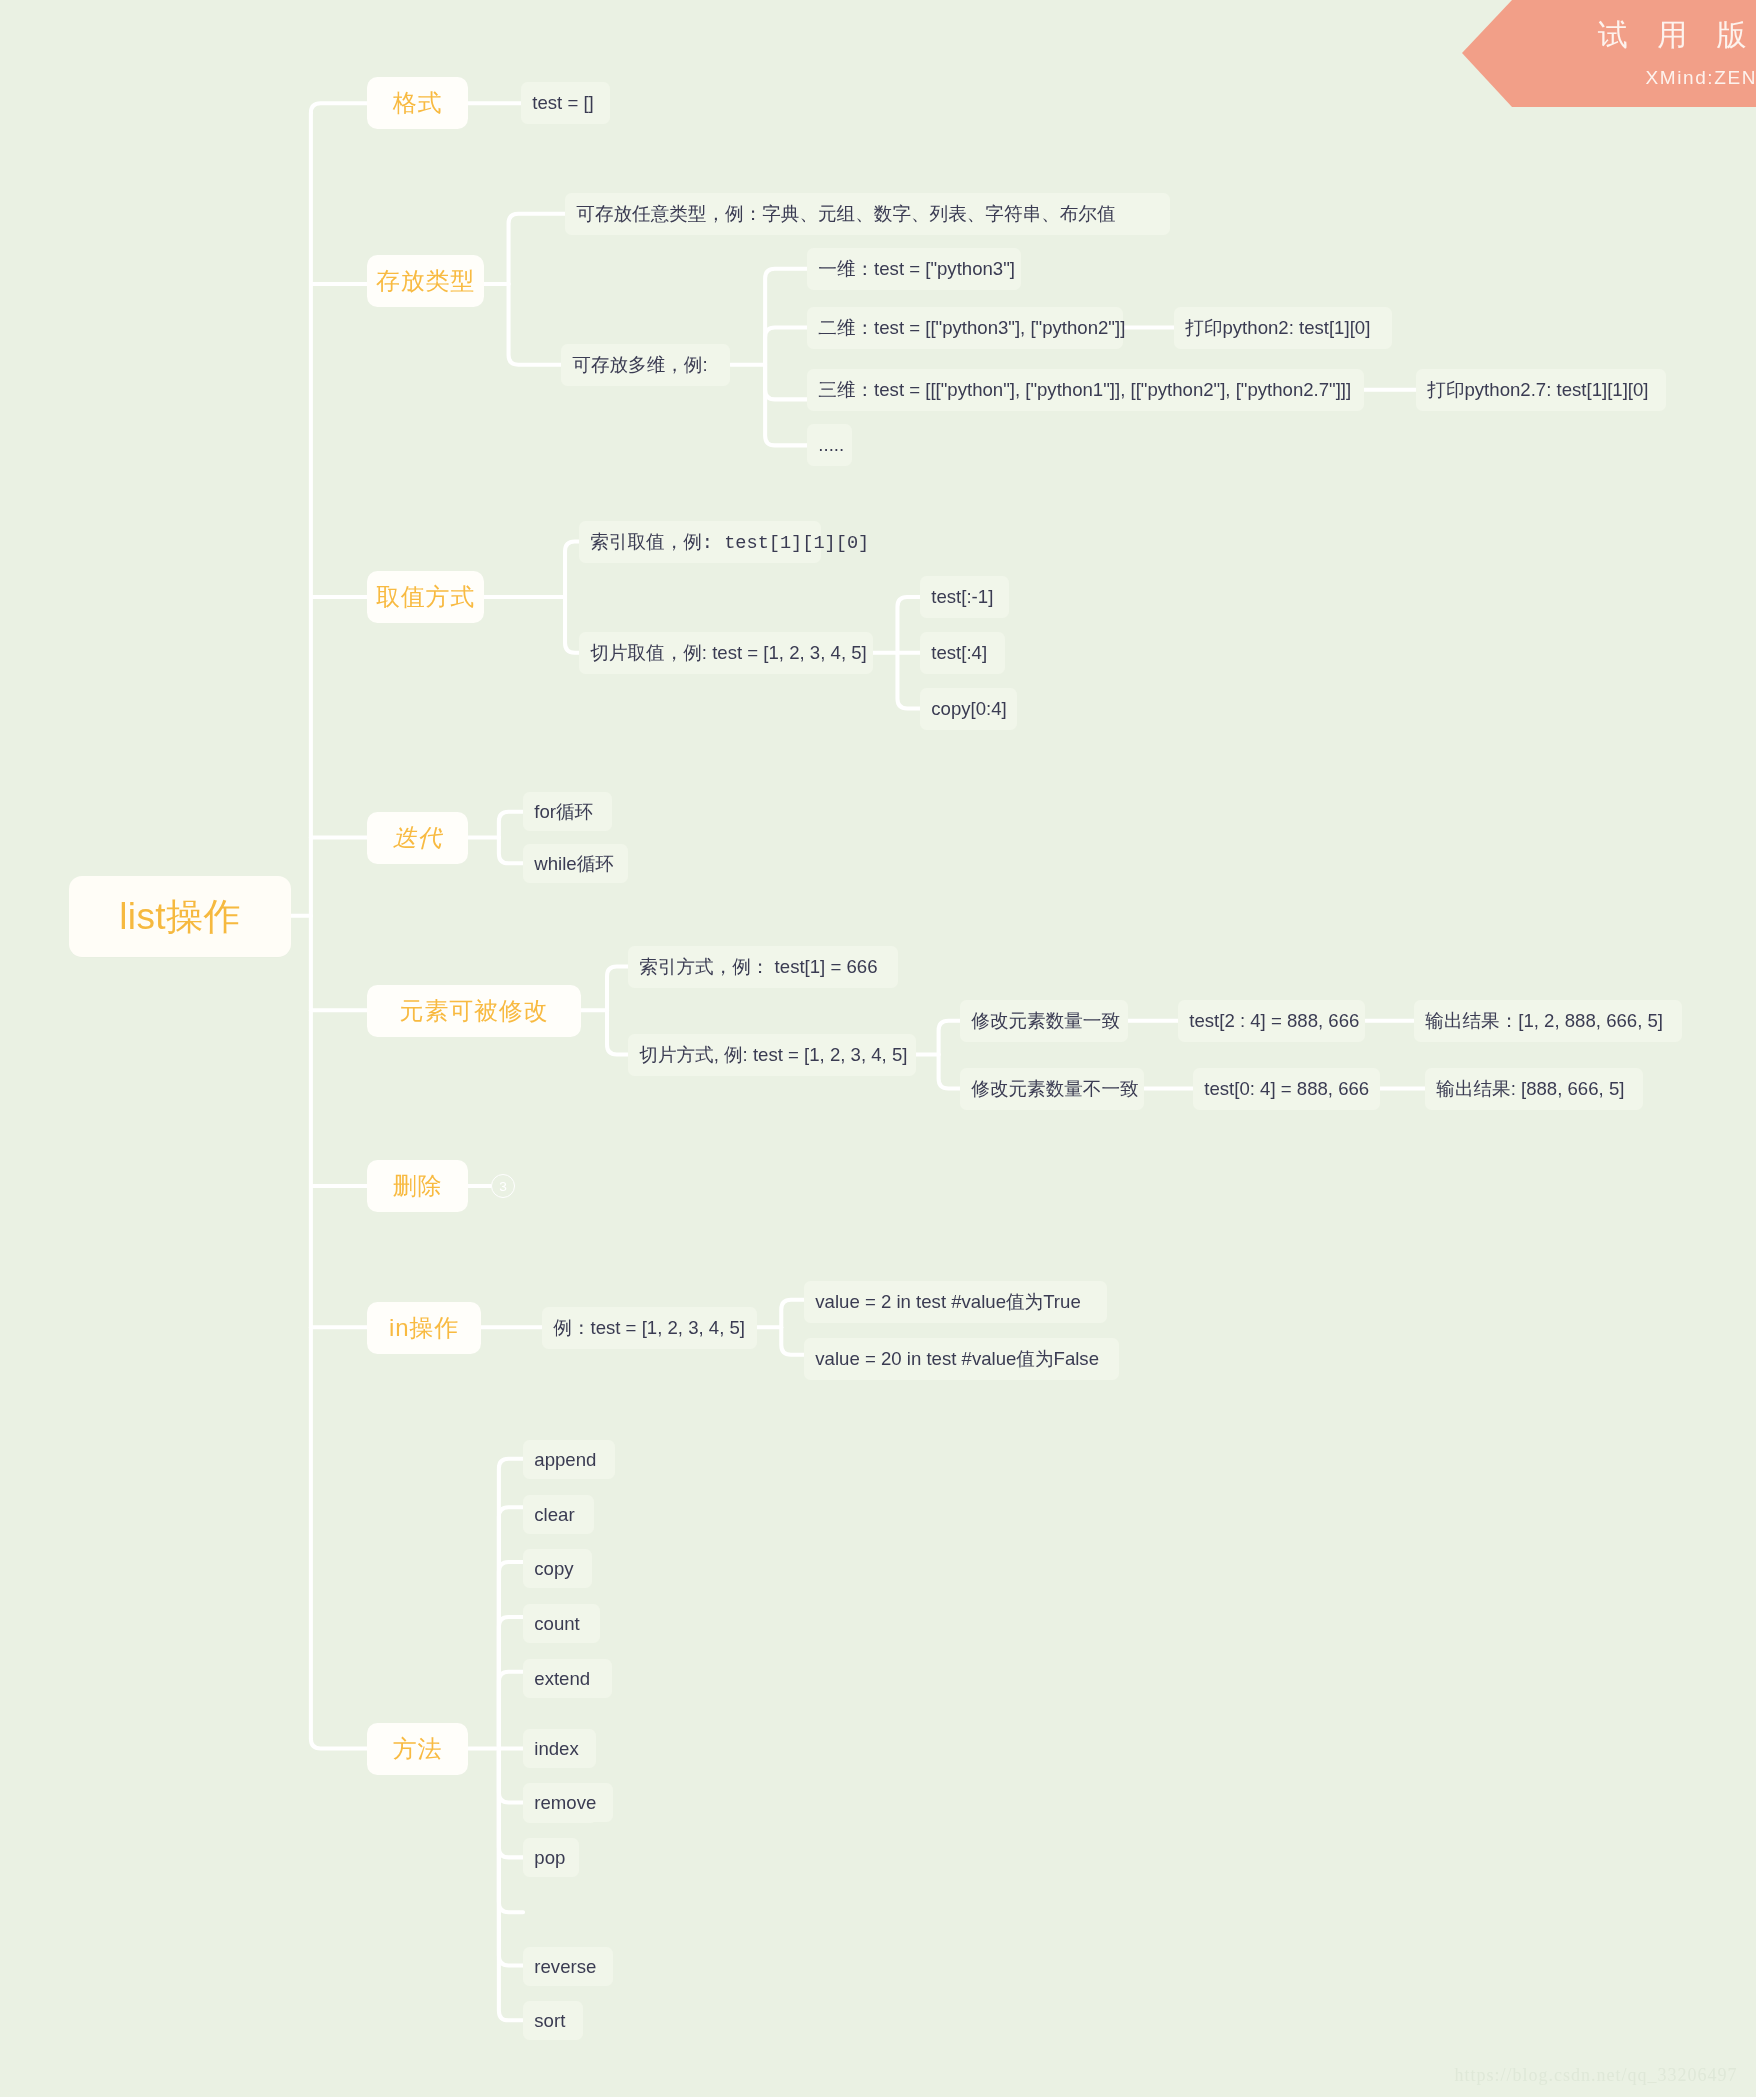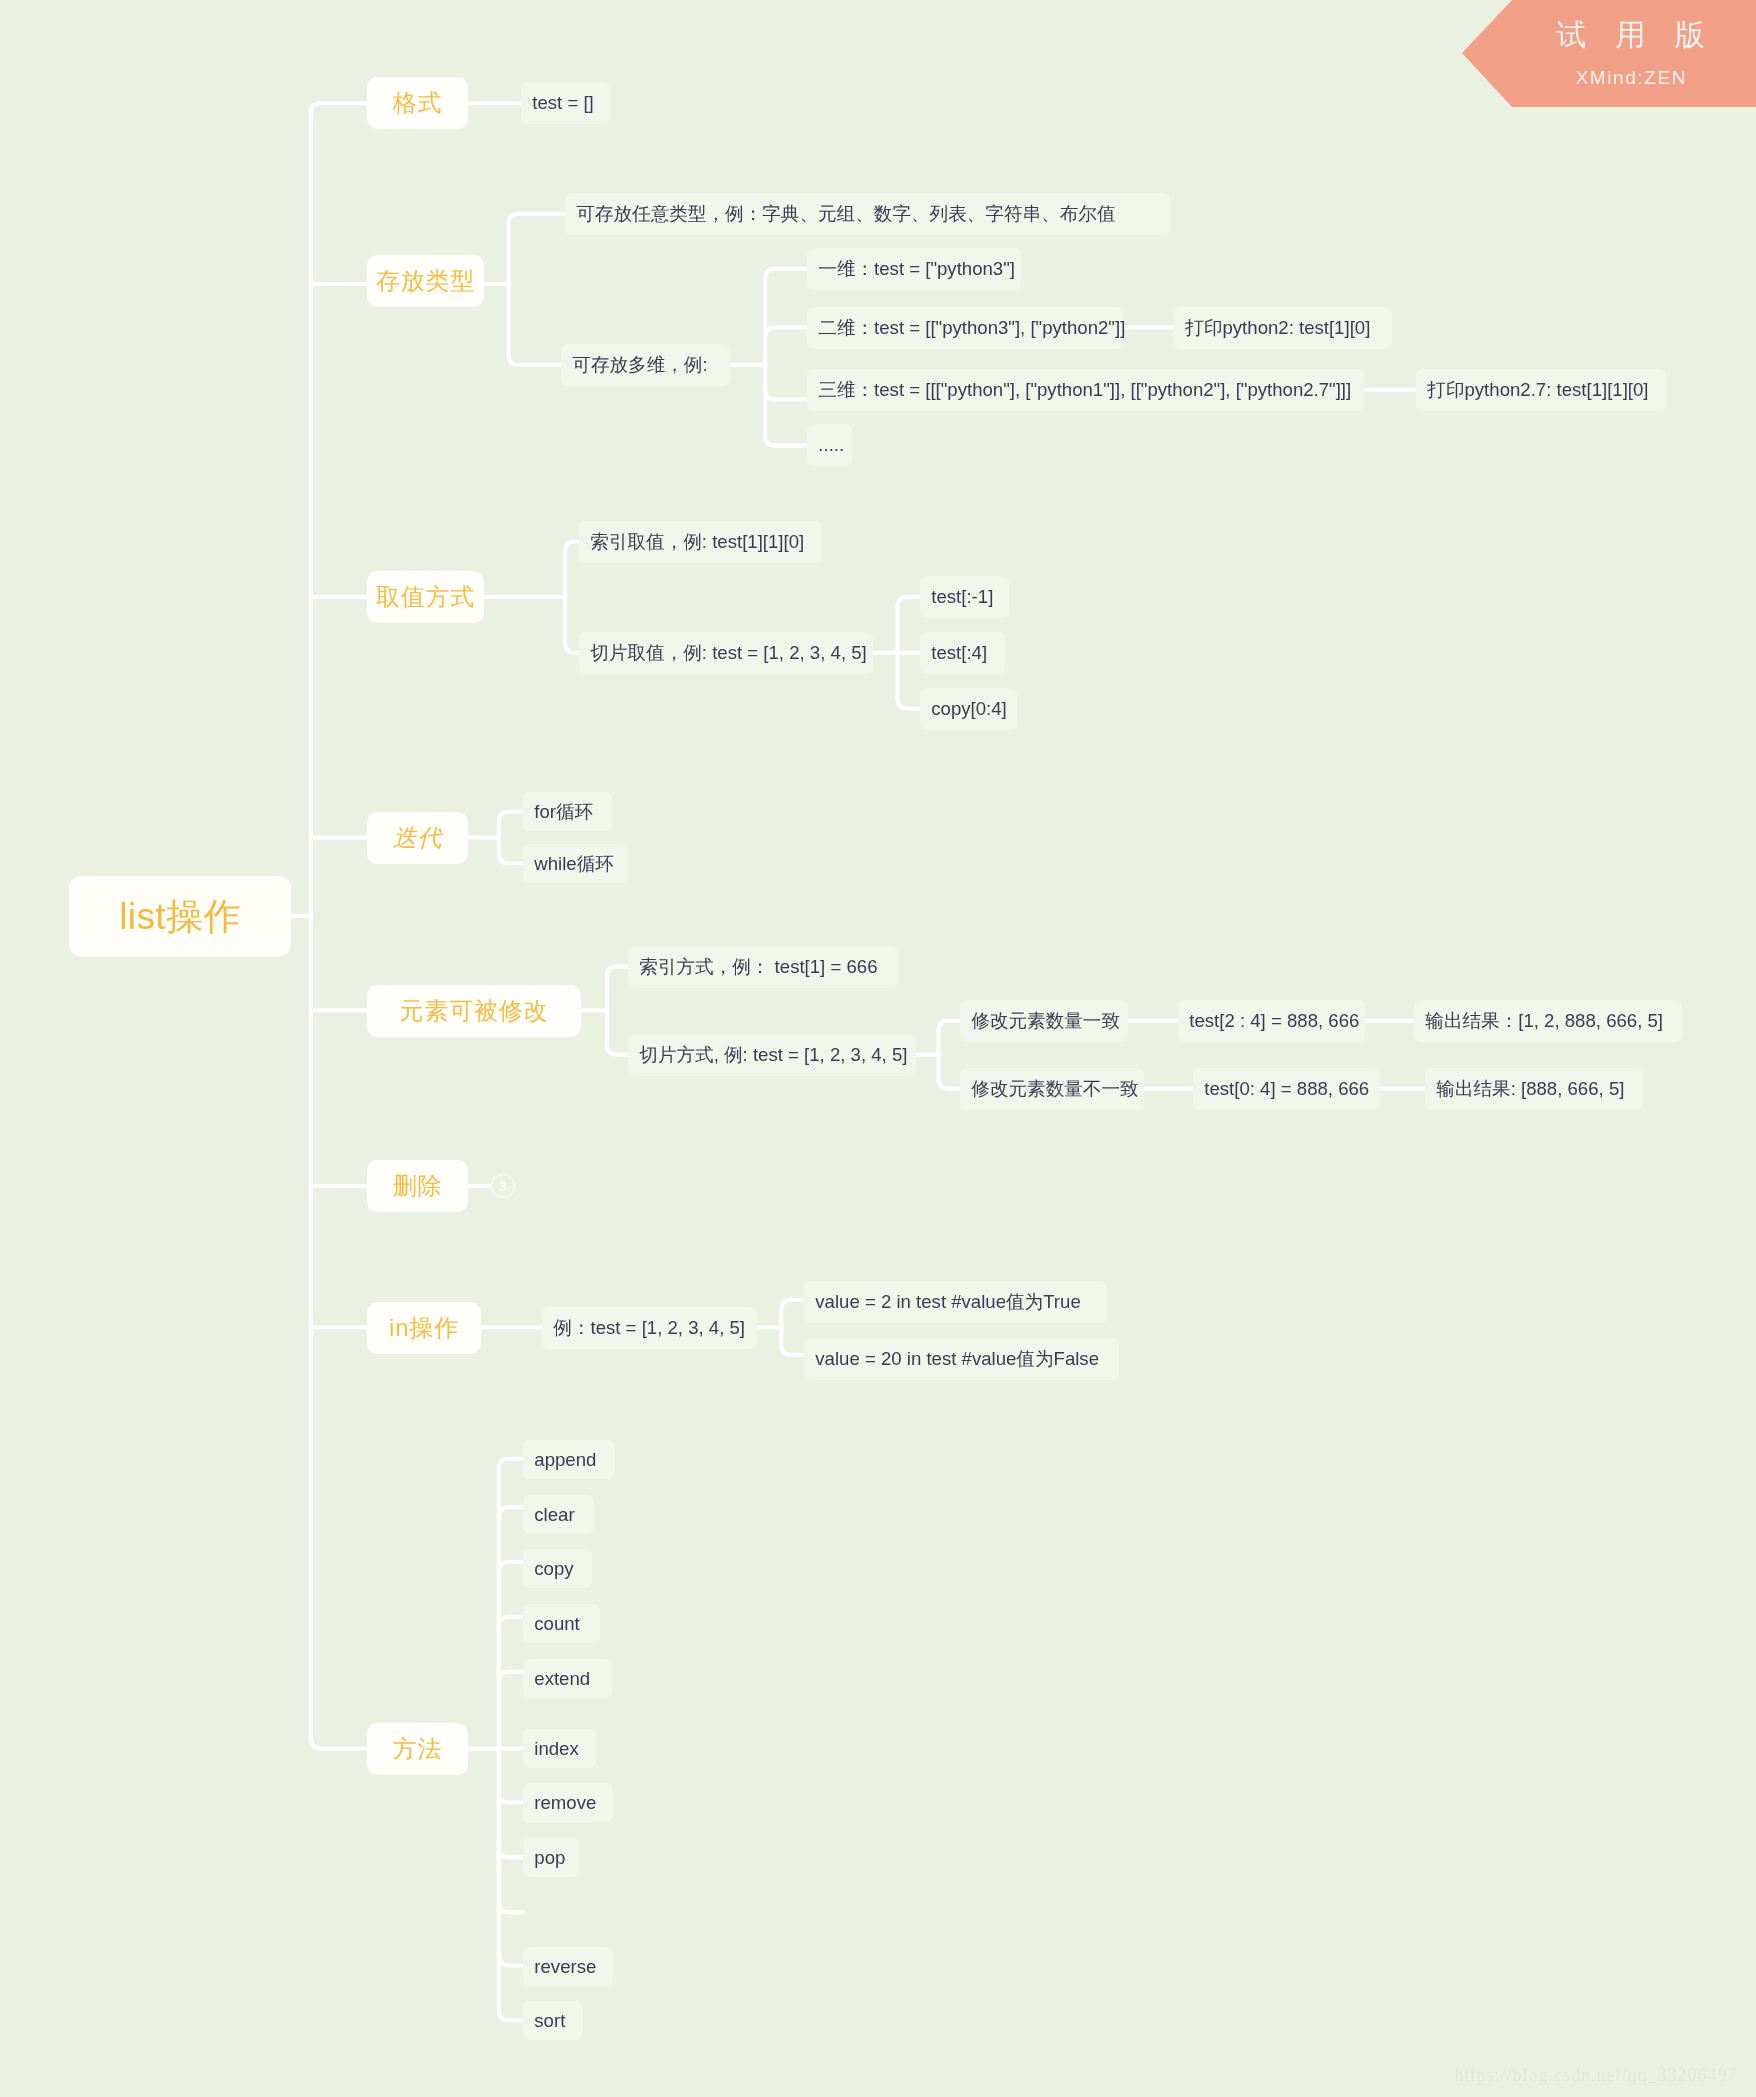--- a/index.html
+++ b/index.html
@@ -74,21 +74,21 @@
   
   .trial-badge {
     position: absolute;
     top: 0; right: 0;
     width: 295px; height: 107px;
     background: #f29f88;
     clip-path: polygon(50px 0, 295px 0, 295px 107px, 50px 107px, 0 53px);
     color: #fdf3ee;
     display: flex;
     flex-direction: column;
-    align-items: center;
+    align-items: flex-end;
     justify-content: center;
     padding-left: 42px;
   }
   .trial-badge .t1 {
     font-size: 30px;
     letter-spacing: 10.5px;
     padding-left: 10.5px;
     line-height: 1.15;
   }
   .trial-badge .t2 {
@@ -230,21 +230,21 @@
   <div class="node sub" style="left:1416px; top:369px; width:250px; height:42px;">
     <span>打印python2.7: test[1][1][0]</span>
   </div>
   <div class="node sub" style="left:807px; top:424px; width:45px; height:42px;">
     <span>.....</span>
   </div>
 
   <div class="node main" style="left:367px; top:571px; width:117px; height:52px;">
     <span>取值方式</span>
   </div>
-  <div class="node sub" style="left:579px; top:521px; width:242px; height:42px;">
+  <div class="node sub" style="left:579px; top:521px; width:242px; height:42px;font-family:Liberation Mono, monospace;">
     <span>索引取值，例: test[1][1][0]</span>
   </div>
   <div class="node sub" style="left:579px; top:632px; width:294px; height:42px;">
     <span>切片取值，例: test = [1, 2, 3, 4, 5]</span>
   </div>
   <div class="node sub" style="left:920px; top:576px; width:89px; height:42px;">
     <span>test[:-1]</span>
   </div>
   <div class="node sub" style="left:920px; top:632px; width:85px; height:42px;">
     <span>test[:4]</span>

